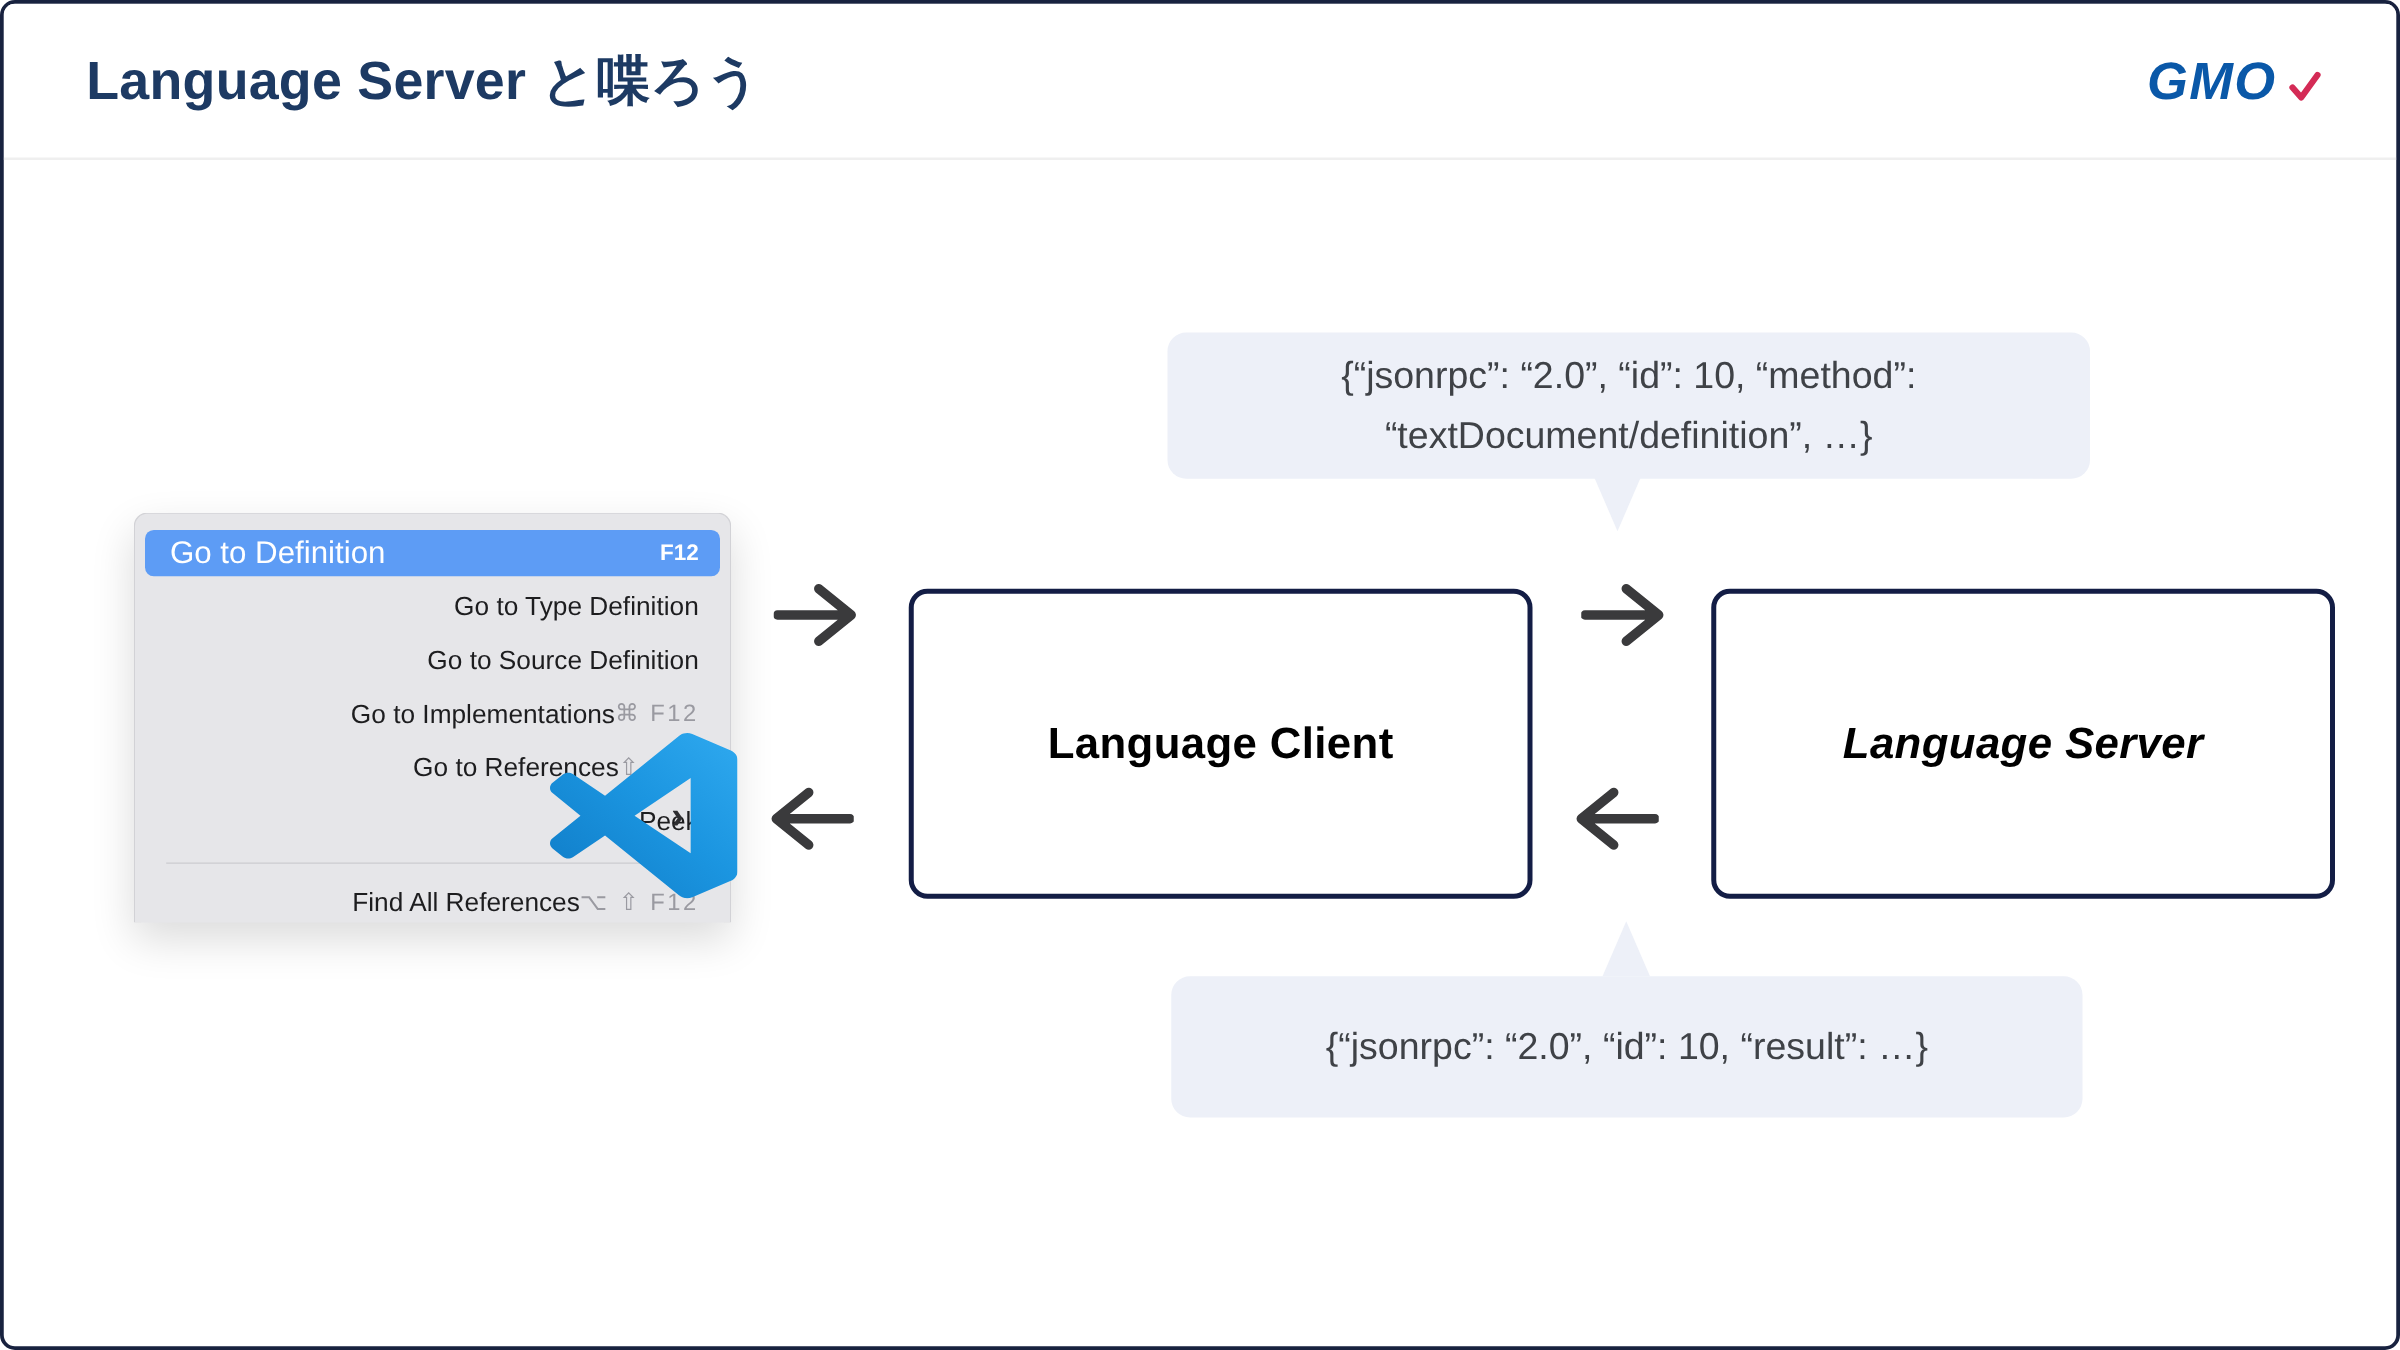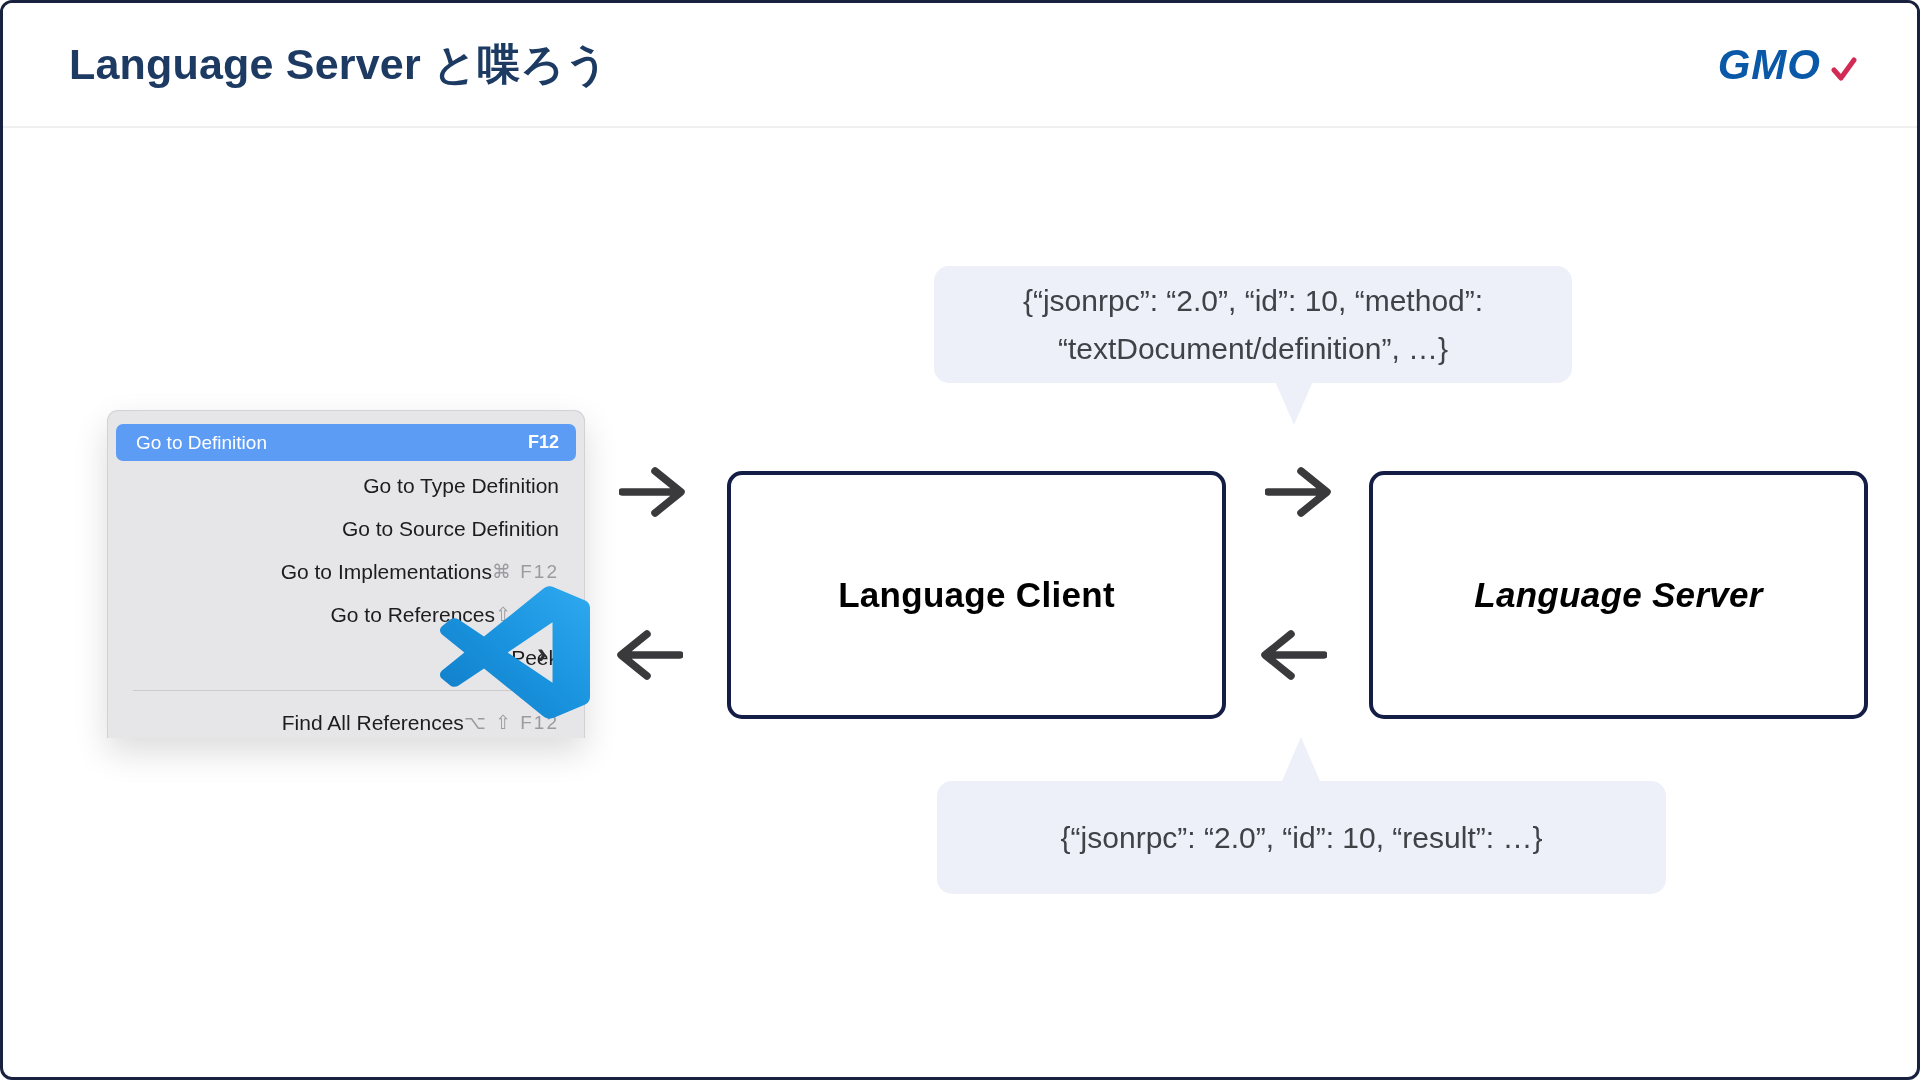--- a/index.html
+++ b/index.html
@@ -38,21 +38,21 @@
     box-shadow: 0 14px 34px rgba(0,0,0,0.14);
     overflow: hidden;
     z-index: 2;
   }
   .menu-highlight-row {
     position: absolute; left: 8px; right: 8px; top: 13px; height: 37px;
     background: #5d9cf5; border-radius: 7px;
     display: flex; align-items: center; justify-content: space-between;
     padding: 0 17px 0 20px;
   }
-  .menu-highlight-row .mi-label { color: #ffffff; font-size: 19px; font-weight: 500; }
+  .menu-highlight-row .mi-label { color: #ffffff; font-size: 25px; font-weight: 500; }
   .menu-highlight-row .mi-shortcut { color: #ffffff; font-size: 18px; font-weight: 600; }
   .menu-item {
     position: absolute; left: 0; width: 100%; height: 43px;
     display: flex; align-items: center; justify-content: flex-end;
     padding: 0 25px 0 25px;
     font-size: 21px; color: #1d1d1f;
   }
   .mi-1 { top: 53px; }
   .mi-2 { top: 96px; }
   .mi-3 { top: 139px; }
@@ -88,21 +88,21 @@
   .client-box { left: 724px; }
   .server-box { left: 1366px; font-style: italic; }
   .node-label { font-size: 35px; font-weight: 700; color: #000000; letter-spacing: 0.3px; }
 
   
   .bubble {
     position: absolute; background: #edf0f8; border-radius: 15px;
     color: #3f4247; font-size: 30px; text-align: center;
     display: flex; flex-direction: column; justify-content: center;
   }
-  .bubble-request { left: 931px; top: 263px; width: 638px; height: 117px; line-height: 48px; text-align: center; }
+  .bubble-request { left: 931px; top: 263px; width: 738px; height: 117px; line-height: 48px; text-align: center; }
   .bubble-response { left: 934px; top: 778px; width: 729px; height: 113px; }
   .tail-down {
     position: absolute; left: 1272px; top: 378px; width: 0; height: 0; z-index: 1;
     border-left: 19px solid transparent; border-right: 19px solid transparent;
     border-top: 44px solid #edf0f8;
   }
   .tail-up {
     position: absolute; left: 1279px; top: 734px; width: 0; height: 0; z-index: 1;
     border-left: 19px solid transparent; border-right: 19px solid transparent;
     border-bottom: 44px solid #edf0f8;

